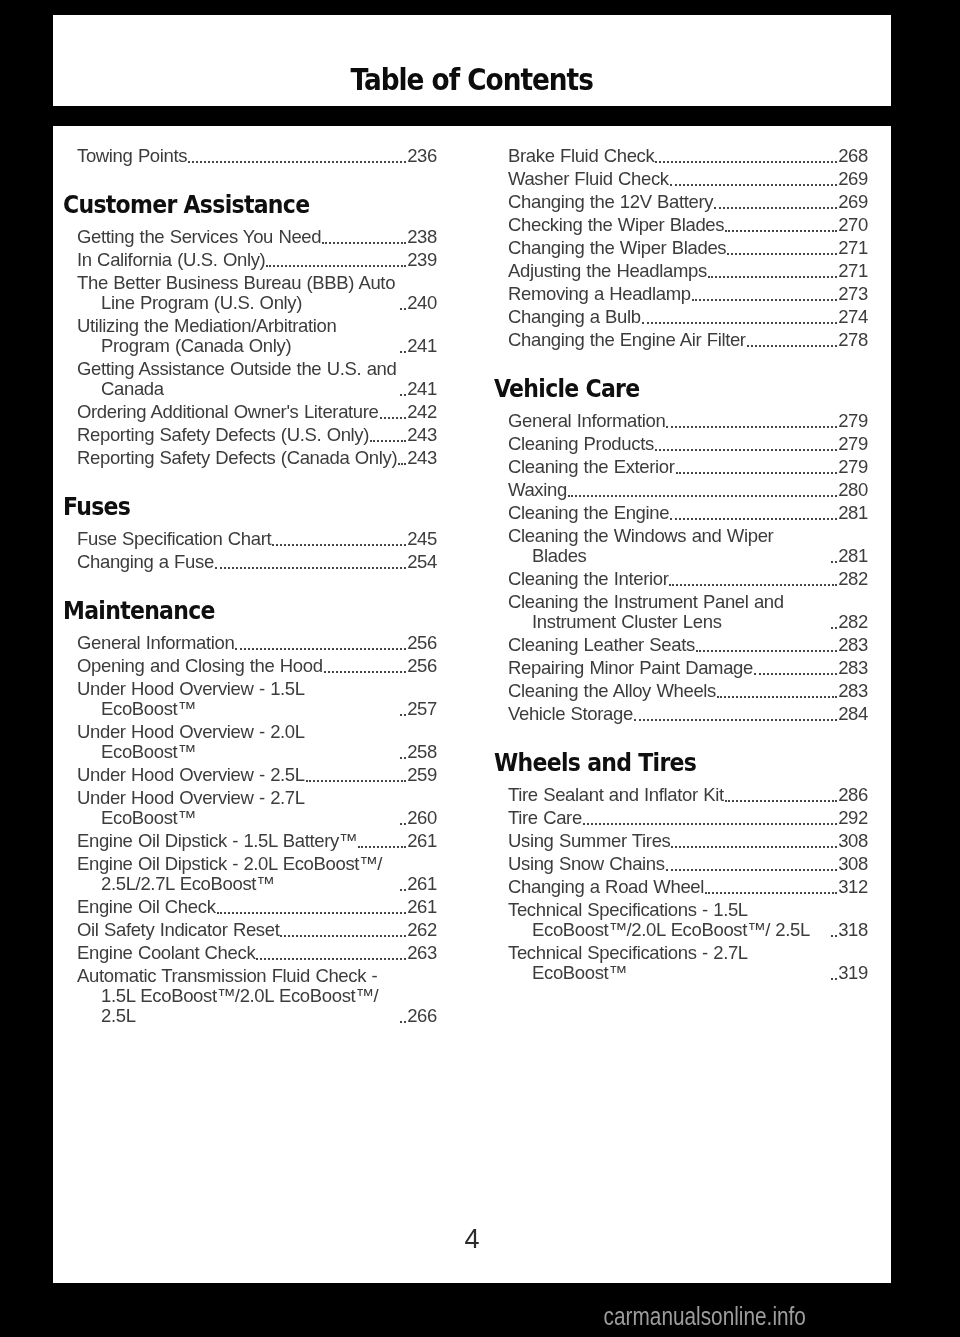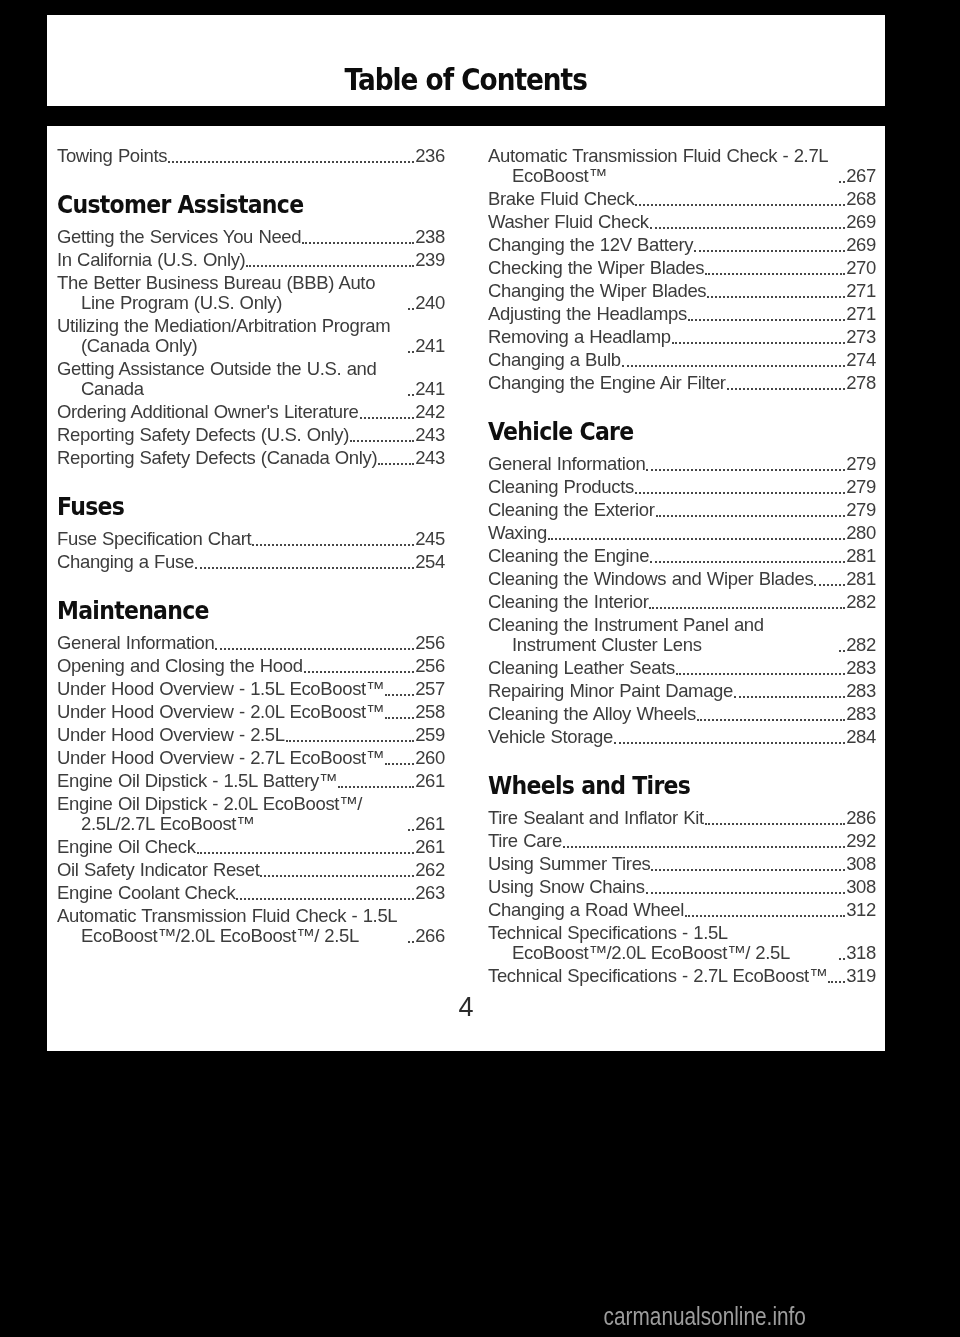--- a/index.html
+++ b/index.html
@@ -2,21 +2,21 @@
 <html><head>
 <meta charset="utf-8">
 <style>
   html,body{margin:0;padding:0;}
   body{
     width:960px;height:1337px;position:relative;background:#000;
     font-family:"Liberation Sans","DejaVu Sans",sans-serif;
     -webkit-font-smoothing:antialiased;overflow:hidden;
   }
   .page{
-    position:absolute;left:47px;top:15px;width:838px;height:1036px;
+    position:absolute;left:53px;top:15px;width:838px;height:1268px;
     background:#fff;
   }
   .masthead{
     height:91px;display:flex;align-items:flex-end;justify-content:center;
   }
   .doc-title{
     font-family:"DejaVu Sans","Liberation Sans",sans-serif;
     font-weight:bold;font-size:31px;letter-spacing:-1.2px;color:#0c0c0c;
     margin:0 0 9px 0;transform:scaleX(0.85);transform-origin:50% 100%;
     white-space:nowrap;
@@ -28,21 +28,21 @@
   .col{width:388px;flex:0 0 388px;}
   .sec{
     font-family:"DejaVu Sans","Liberation Sans",sans-serif;
     font-weight:bold;font-size:25px;line-height:26px;color:#0f0f0f;
     letter-spacing:-0.8px;margin:26px 0 9px 0;white-space:nowrap;
     transform:scaleX(0.88);transform-origin:0 100%;
   }
   .entry{
     display:flex;align-items:flex-end;
     font-size:18.5px;line-height:20px;letter-spacing:-0.35px;
-    word-spacing:0.6px;color:#3c3c3c;margin:3px 0;
+    word-spacing:0.6px;color:#3c3c3c;margin:3px 14px;
   }
   .entry .t{
     padding-left:24px;text-indent:-24px;flex:0 1 auto;min-width:0;
   }
   .entry .dots{
     flex:1 1 6px;min-width:6px;height:0;
     border-bottom:2px dotted #474747;
     margin:0 1px 3px 1px;
   }
   .entry .n{flex:0 0 auto;white-space:nowrap;}
@@ -183,25 +183,20 @@
           <span class="n">263</span>
         </div>
         <div class="entry">
           <span class="t">Automatic Transmission Fluid Check - 1.5L EcoBoost™/2.0L EcoBoost™/ 2.5L</span>
           <span class="dots"></span>
           <span class="n">266</span>
         </div>
       </div>
       <div class="col">
         <div class="entry">
-          <span class="t">Automatic Transmission Fluid Check - 2.7L EcoBoost™</span>
-          <span class="dots"></span>
-          <span class="n">267</span>
-        </div>
-        <div class="entry">
           <span class="t">Brake Fluid Check</span>
           <span class="dots"></span>
           <span class="n">268</span>
         </div>
         <div class="entry">
           <span class="t">Washer Fluid Check</span>
           <span class="dots"></span>
           <span class="n">269</span>
         </div>
         <div class="entry">

